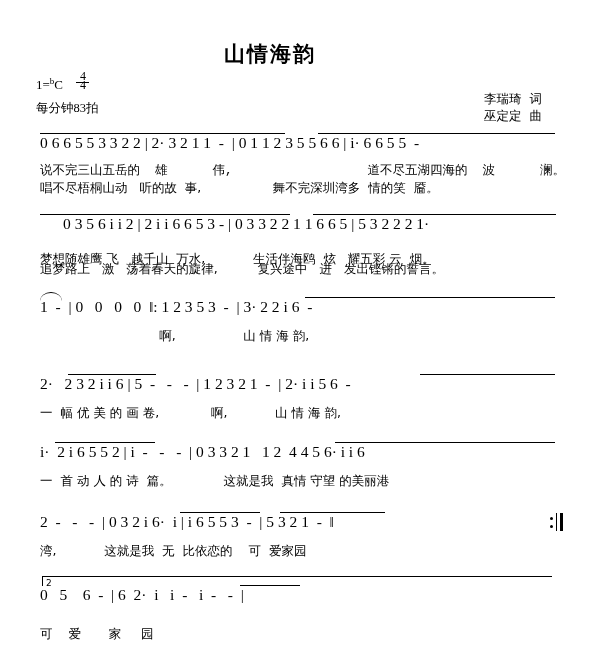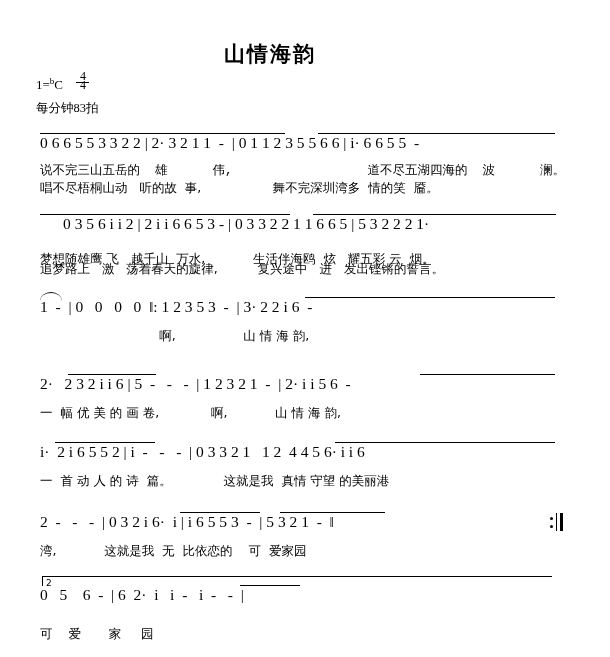--- a/index.html
+++ b/index.html
@@ -142,20 +142,24 @@
   </div>
 
   <div class="meter">
     <span class="num">4</span>
     <span class="den">4</span>
   </div>
   <div class="rule" style="left:76px; top:82px; width:13px;"></div>
 
   <div class="tempo">每分钟83拍</div>
 
+  <div class="credits">
+    <div>李瑞琦  词</div>
+    <div>巫定定  曲</div>
+  </div>
 
   <div class="system" style="top:134px;">
     <div class="notes" style="top:0;">0 6 6 5 5 3 3 2 2 | 2· 3 2 1 1  -  | 0 1 1 2 3 5 5 6 6 | i· 6 6 5 5  -</div>
     <div class="lyric" style="top:28px;font-family:Liberation Mono, monospace;">说不完三山五岳的  雄      伟,                  道不尽五湖四海的  波      澜。</div>
     <div class="lyric" style="top:46px;">唱不尽梧桐山动   听的故  事,                  舞不完深圳湾多  情的笑  靥。</div>
   </div>
   <div class="rule" style="left:40px; top:133px; width:245px;"></div>
   <div class="rule" style="left:318px; top:133px; width:237px;"></div>
 
   <div class="system" style="top:215px;">

